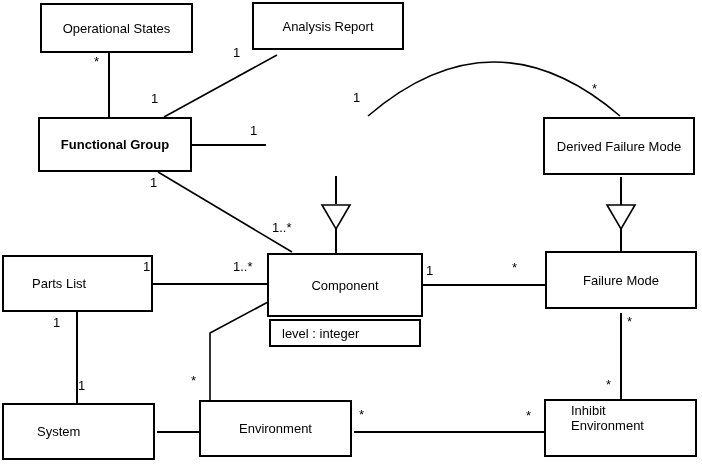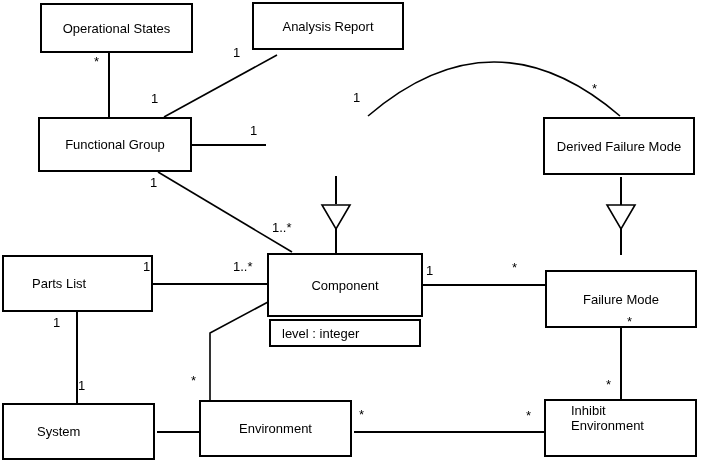--- a/index.html
+++ b/index.html
@@ -48,41 +48,41 @@
   </svg>
 
   <div class="cls" style="left:40px;top:3px;width:153px;height:50px;">
     <span>Operational States</span>
   </div>
 
   <div class="cls" style="left:252px;top:2px;width:152px;height:48px;">
     <span>Analysis Report</span>
   </div>
 
-  <div class="cls" style="left:38px;top:117px;width:154px;height:55px;">
+  <div class="cls" style="left:38px;top:117px;width:154px;height:55px;font-weight:bold;">
     <span>Functional Group</span>
   </div>
 
 
   <div class="cls" style="left:543px;top:117px;width:152px;height:58px;">
     <span>Derived Failure Mode</span>
   </div>
 
   <div class="cls left" style="left:2px;top:255px;width:151px;height:57px;padding-left:28px;">
     <span>Parts List</span>
   </div>
 
   <div class="cls" style="left:267px;top:253px;width:156px;height:64px;">
     <span>Component</span>
   </div>
   <div class="cls left" style="left:269px;top:319px;width:152px;height:28px;padding-left:11px;">
     <span>level : integer</span>
   </div>
 
-  <div class="cls" style="left:545px;top:270px;width:152px;height:58px;">
+  <div class="cls" style="left:545px;top:251px;width:152px;height:58px;">
     <span>Failure Mode</span>
   </div>
 
   <div class="cls left" style="left:2px;top:403px;width:153px;height:57px;padding-left:33px;">
     <span>System</span>
   </div>
 
   <div class="cls" style="left:199px;top:400px;width:153px;height:57px;">
     <span>Environment</span>
   </div>

